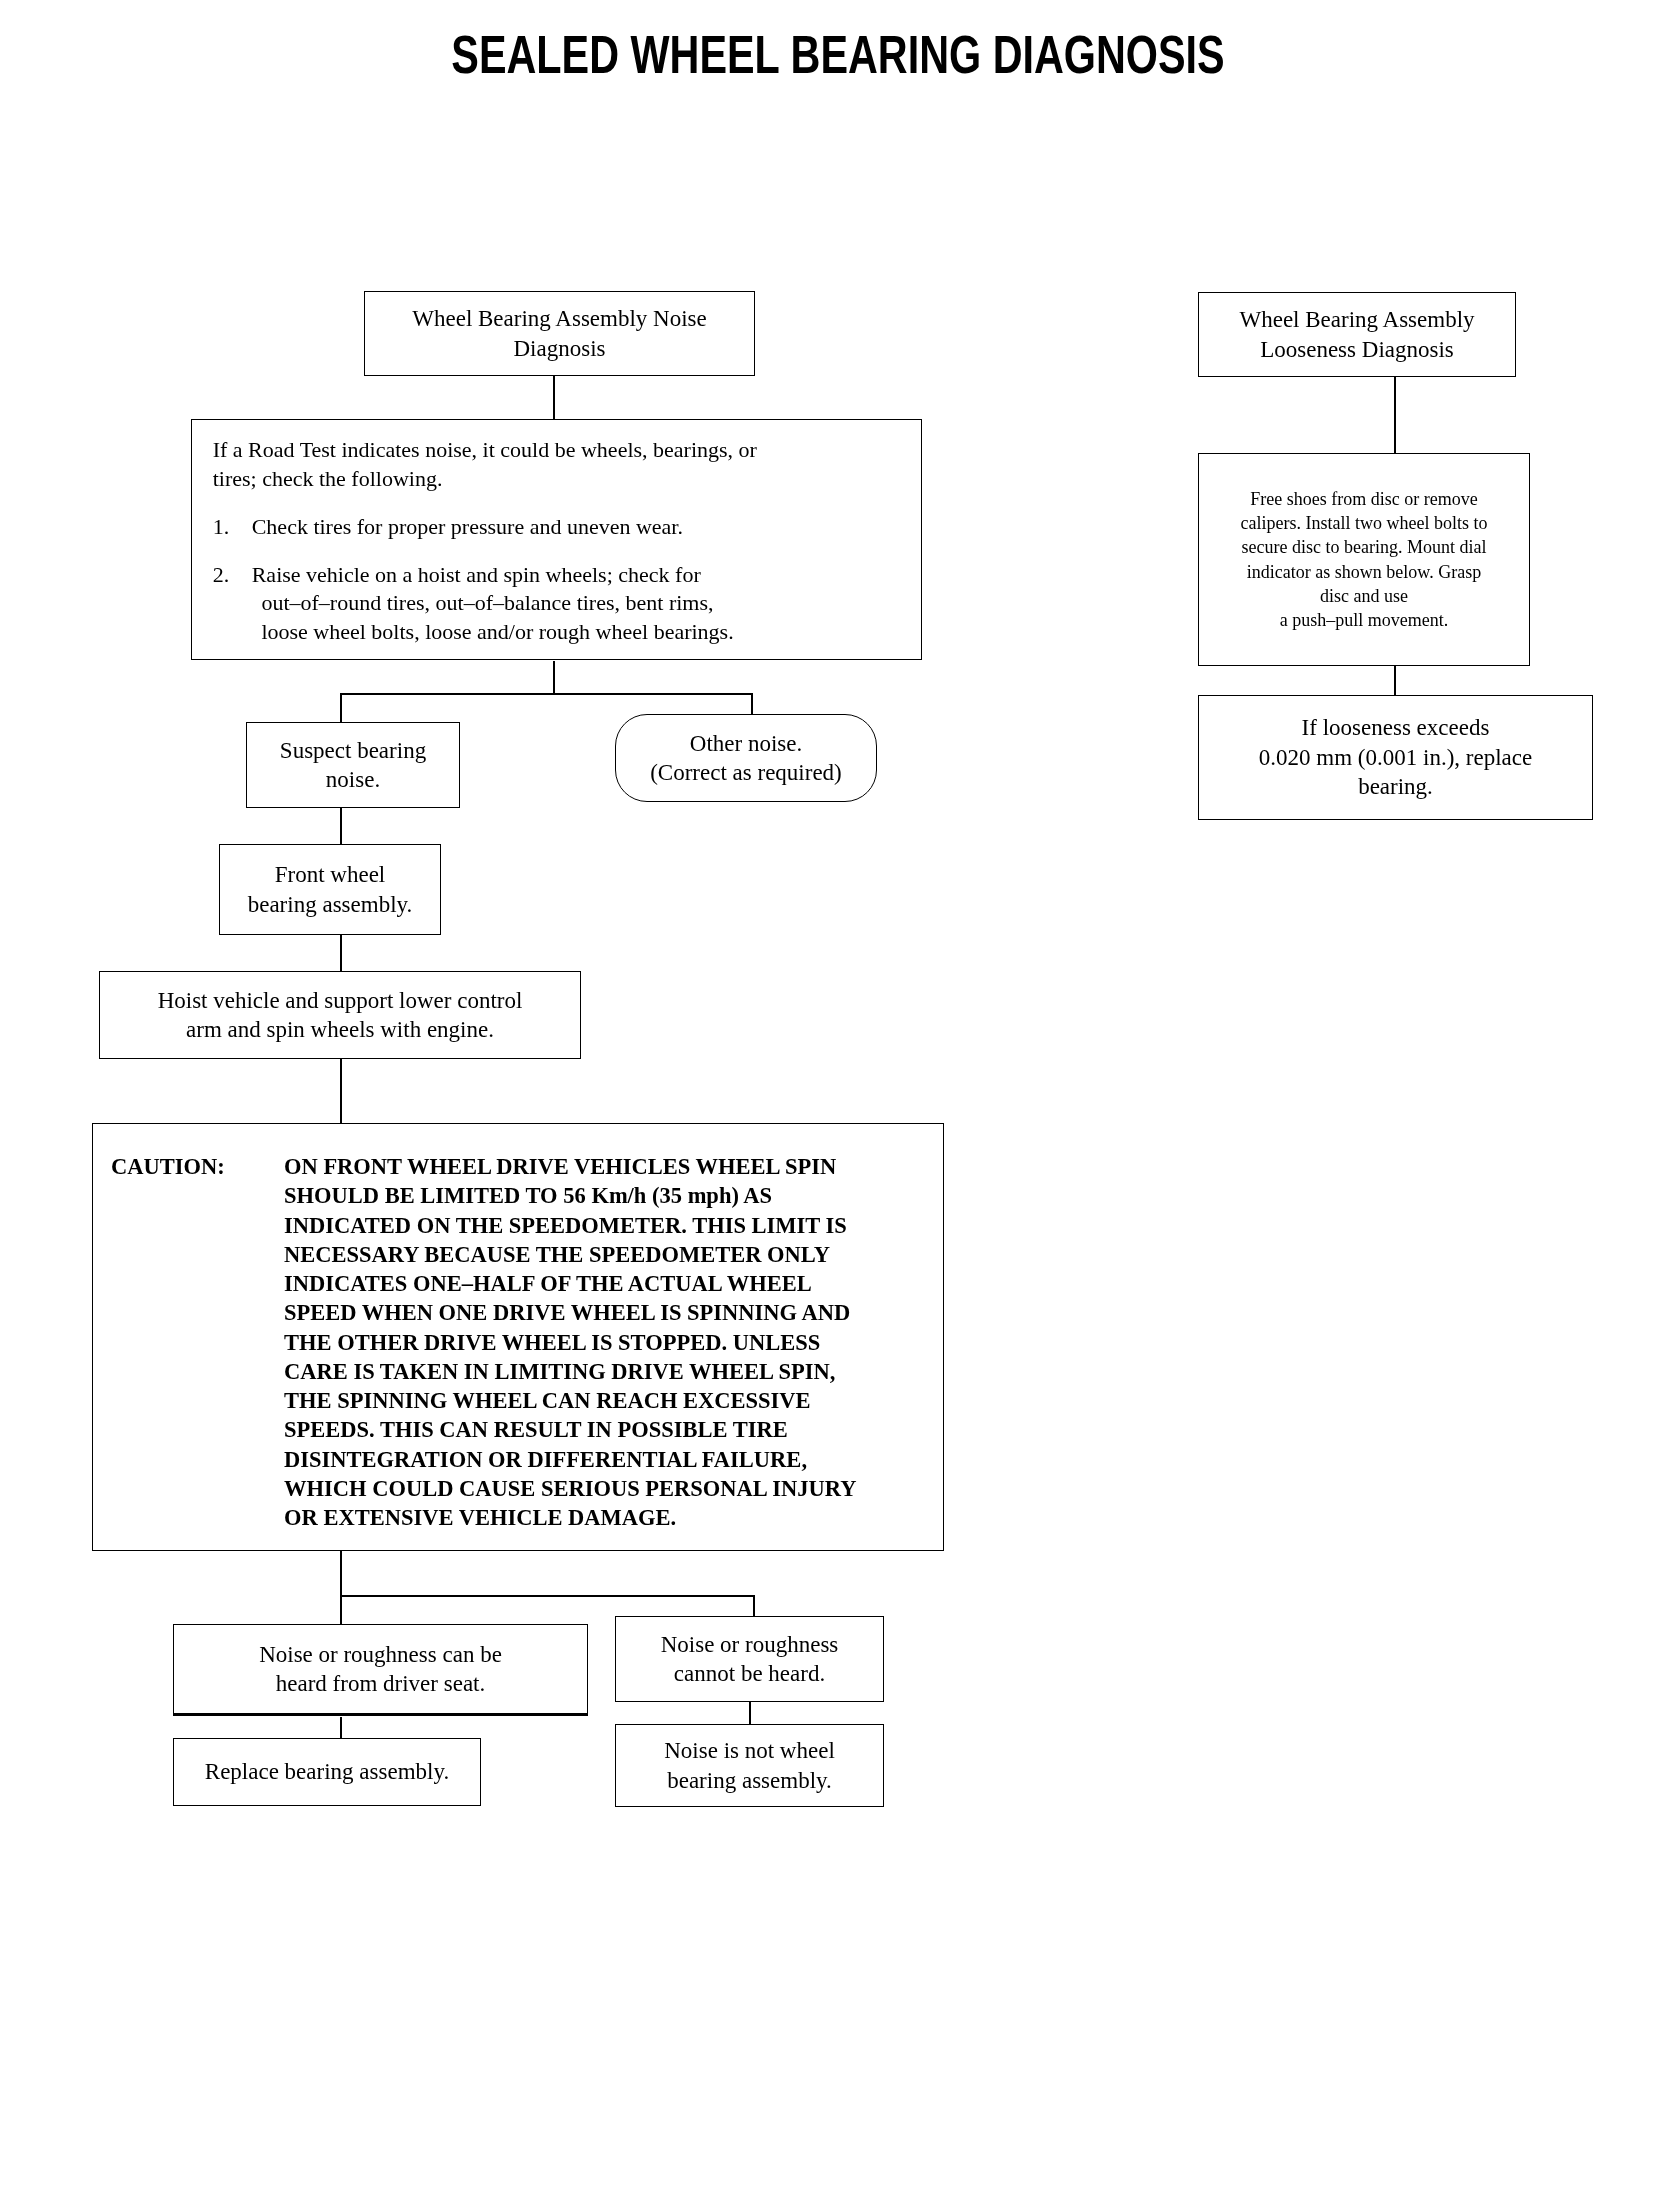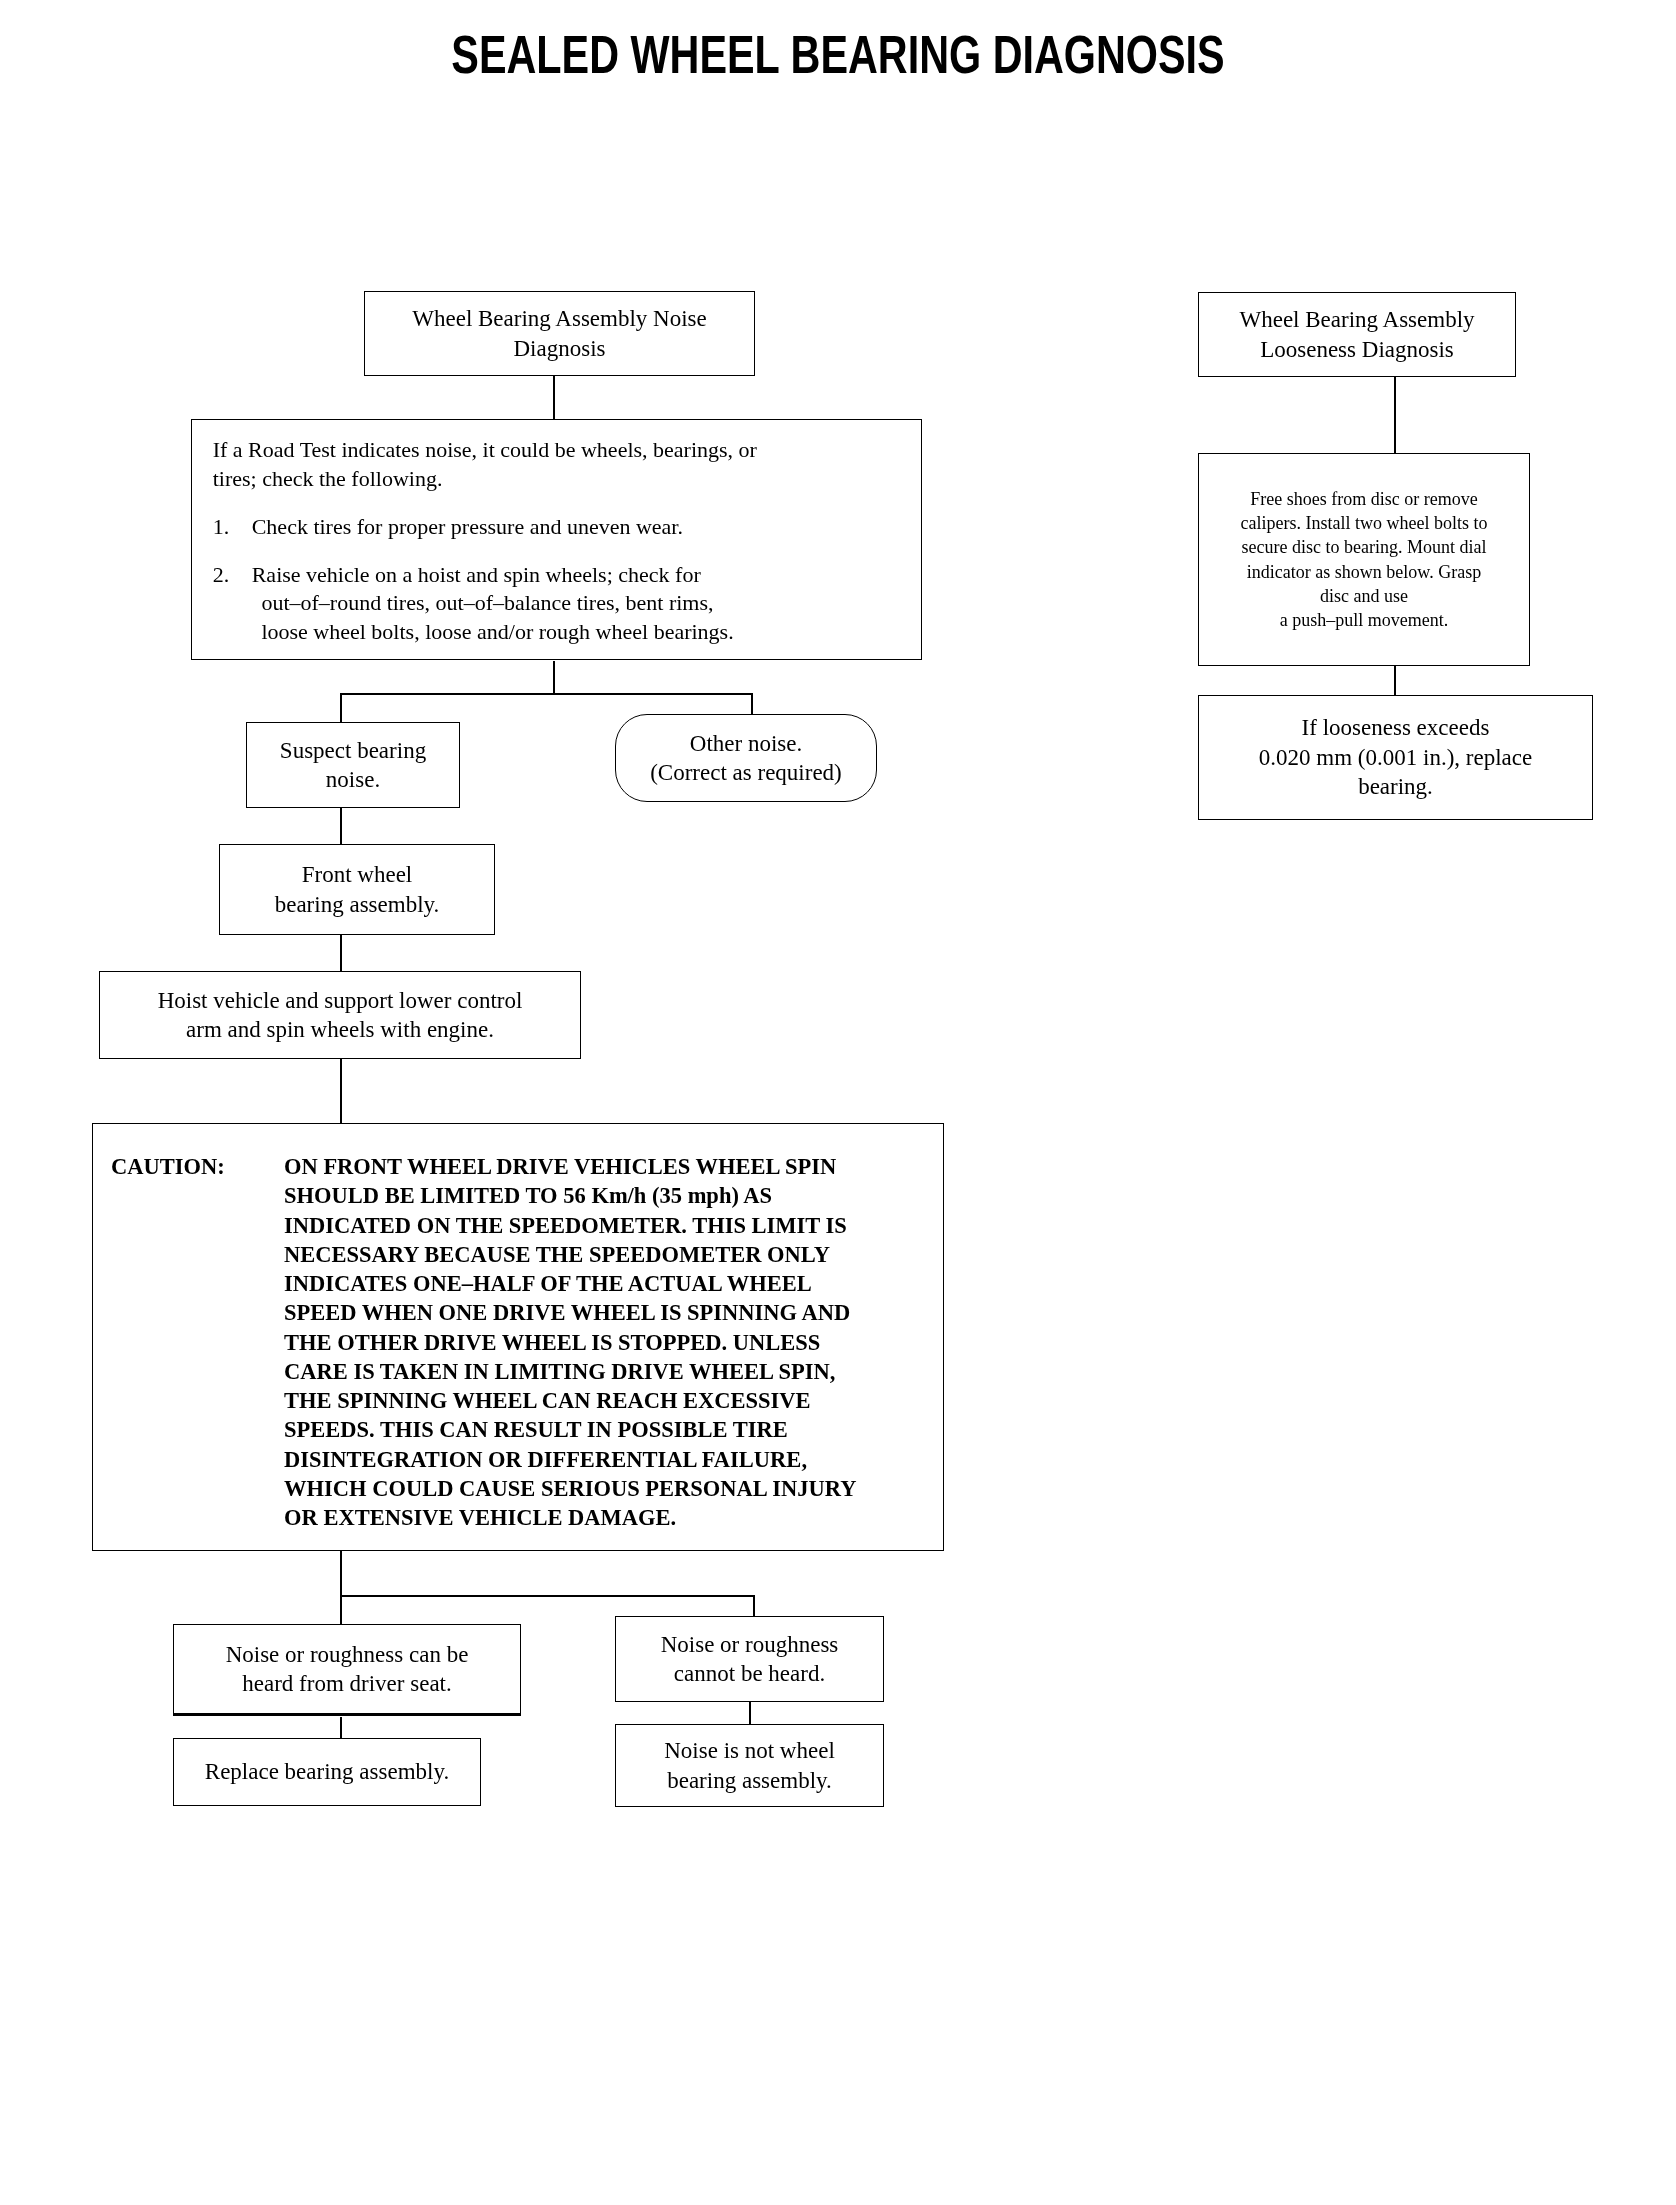--- a/index.html
+++ b/index.html
@@ -41,26 +41,26 @@
     width: 100%;
   }
   .conn { position: absolute; background: #000000; }
 
   
   #noise-start-box        { left: 364px;  top: 291px;  width: 391px;  height: 85px; }
   #road-test-box          { left: 191px;  top: 419px;  width: 731px; height: 241px;
                             display: block; padding: 16px 12px 12px 20.7px; font-size: 22px; line-height: 1.3; }
   #suspect-bearing-box    { left: 246px;  top: 722px; width: 214px;  height: 86px; }
   #other-noise-box        { left: 615px; top: 714px; width: 262px;  height: 88px; border-radius: 32px; }
-  #front-wheel-box        { left: 219px;  top: 844px; width: 276px;  height: 91px; }
+  #front-wheel-box        { left: 219px;  top: 844px; width: 222px;  height: 91px; }
   #hoist-vehicle-box      { left: 99px;  top: 971px; width: 482px;  height: 88px; }
   #caution-box            { left: 92px;  top: 1123px; width: 852px; height: 428px;
                             display: flex; align-items: flex-start; justify-content: flex-start;
                             padding: 28px 14.6px 0 18px; font-size: 22.5px; line-height: 1.3; gap: 28px; }
-  #noise-heard-box        { left: 173px;  top: 1624px; width: 348px;  height: 92px; border-bottom-width: 3px; }
+  #noise-heard-box        { left: 173px;  top: 1624px; width: 415px;  height: 92px; border-bottom-width: 3px; }
   #replace-bearing-box    { left: 173px;  top: 1738px; width: 308px;  height: 68px; }
   #noise-not-heard-box    { left: 615px; top: 1616px; width: 269px;  height: 86px; }
   #not-wheel-bearing-box  { left: 615px; top: 1724px; width: 269px;  height: 83px; }
 
   
   #looseness-start-box     { left: 1198px; top: 292px;  width: 318px; height: 85px; }
   #looseness-procedure-box { left: 1198px; top: 453px;  width: 332px; height: 213px; font-size: 18px; line-height: 1.35; }
   #looseness-threshold-box { left: 1198px; top: 695px; width: 395px; height: 125px; }
 
   

